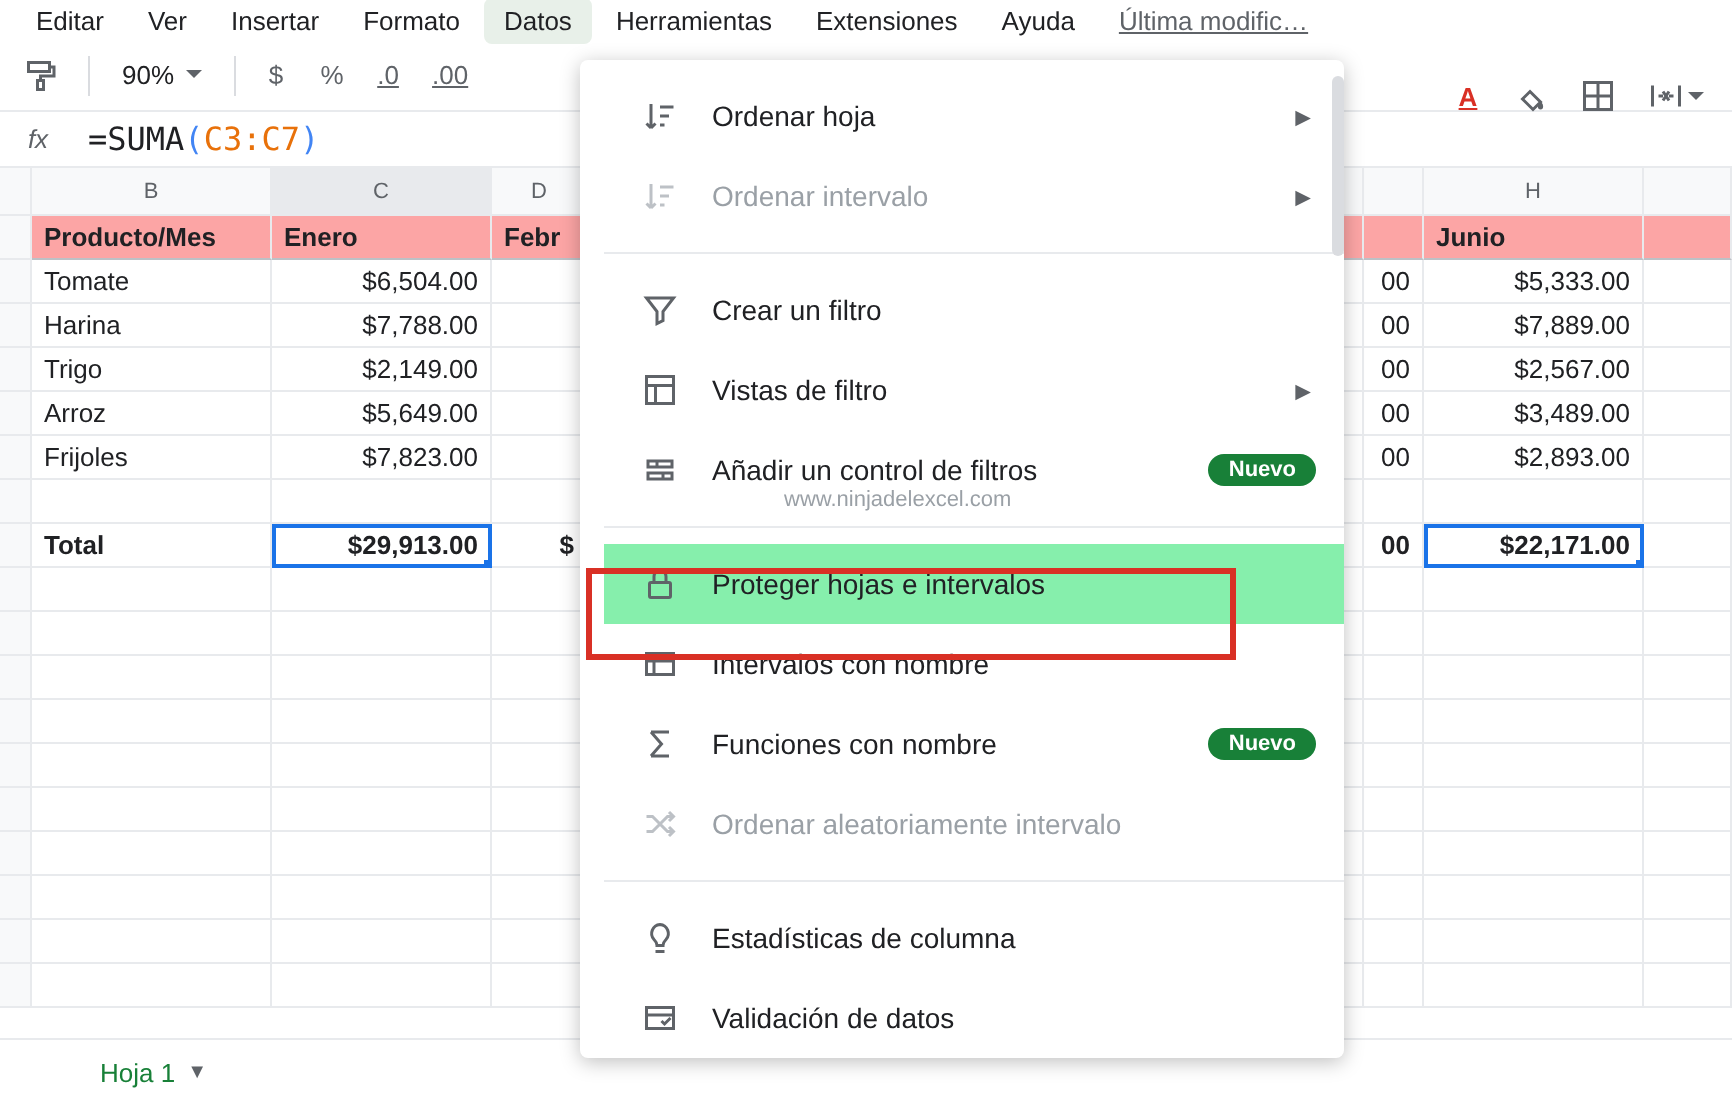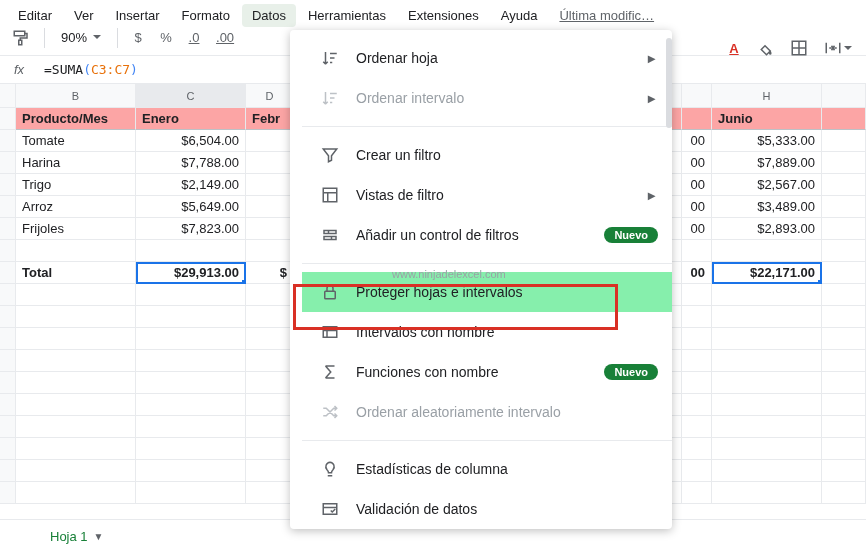--- a/index.html
+++ b/index.html
@@ -1,31 +1,31 @@
 <!DOCTYPE html>
 <html><head>
 <meta charset="utf-8">
 <style>
 * { margin: 0; padding: 0; box-sizing: border-box; }
 body { font-family: Arial, sans-serif; font-size: 13px; color: #202124; background: #fff; width: 866px; height: 555px; overflow: hidden; position: relative; }
 
-.menubar { display: flex; align-items: flex-start; padding: 4px 8px; gap: 2px; height: 20px; }
+.menubar { display: flex; align-items: center; padding: 4px 8px; gap: 2px; height: 20px; }
 .menubar-item { padding: 4px 10px; border-radius: 4px; color: #202124; cursor: pointer; }
 .menubar-item.active { background: #e8f0e9; }
 .menubar-item.mod { color: #5f6368; text-decoration: underline; }
 
 .toolbar { display: flex; align-items: center; padding: 4px 6px; height: 36px; gap: 4px; border-bottom: 1px solid #e8eaed; }
 .tbtn { padding: 4px 6px; color: #5f6368; display: flex; align-items: center; justify-content: center; min-width: 24px; height: 28px; }
 .zoom { display: flex; align-items: center; padding: 0 8px; color: #202124; gap: 6px; }
 .divider { width: 1px; height: 20px; background: #dadce0; margin: 0 4px; }
 .ul-red { color: #d93025; font-weight: bold; text-decoration: underline; text-decoration-color: #d93025; }
 
 .fxrow { display: flex; align-items: center; height: 28px; border-bottom: 1px solid #e8eaed; }
 .fxlabel { width: 38px; text-align: center; font-style: italic; color: #5f6368; }
-.fxcontent { padding-left: 6px; font-family: 'Consolas', monospace; font-size: 13px; }
+.fxcontent { padding-left: 6px; font-family: 'Consolas', monospace; font-size: 16px; }
 .fx-eq { color: #202124; }
 .fx-fn { color: #202124; }
 .fx-p { color: #4285f4; }
 .fx-rng { color: #e8710a; }
 
 .sheet { position: relative; }
 .colheads { display: flex; height: 24px; background: #f8f9fa; }
 .rowhead { width: 16px; border-right: 1px solid #e8eaed; border-bottom: 1px solid #e8eaed; }
 .ch { flex: 0 0 110px; text-align: center; font-size: 11px; color: #5f6368; border-right: 1px solid #e8eaed; border-bottom: 1px solid #e8eaed; line-height: 24px; }
 .ch.b { flex: 0 0 120px; }
@@ -59,21 +59,21 @@
 .dditem { display: flex; align-items: center; height: 40px; padding: 0 14px 0 16px; color: #202124; cursor: pointer; position: relative; }
 .dditem.disabled { color: #9aa0a6; justify-content: center; }
 .dditem.hover { background: #86efac; }
 .ddico { width: 24px; display: flex; justify-content: center; color: #5f6368; }
 .dditem.disabled .ddico { color: #bdc1c6; }
 .ddlabel { flex: 1; margin-left: 14px; font-size: 14px; }
 .ddarrow { color: #5f6368; }
 .ddbadge { background: #188038; color: #fff; font-size: 11px; padding: 2px 10px; border-radius: 10px; font-weight: bold; }
 .ddsep { height: 1px; background: #e8eaed; margin: 8px 0; }
 .redbox { position: absolute; border: 3px solid #d93025; z-index: 20; pointer-events: none; }
-.watermark { position: absolute; left: 392px; top: 268px; font-size: 11px; color: #9aa0a6; z-index: 11; }
+.watermark { position: absolute; left: 392px; top: 244px; font-size: 11px; color: #9aa0a6; z-index: 11; }
 
 .sheettabs { position: absolute; bottom: 0; left: 0; right: 0; height: 36px; border-top: 1px solid #e8eaed; display: flex; align-items: center; padding-left: 36px; background: #fff; }
 .sheettab { padding: 6px 14px; color: #188038; border-bottom: 3px solid transparent; display: flex; align-items: center; gap: 6px; font-weight: 500; }
 .sheettab .caret { color: #5f6368; font-size: 10px; }
 
 svg { display: block; }
 </style>
 </head>
 <body>
 

